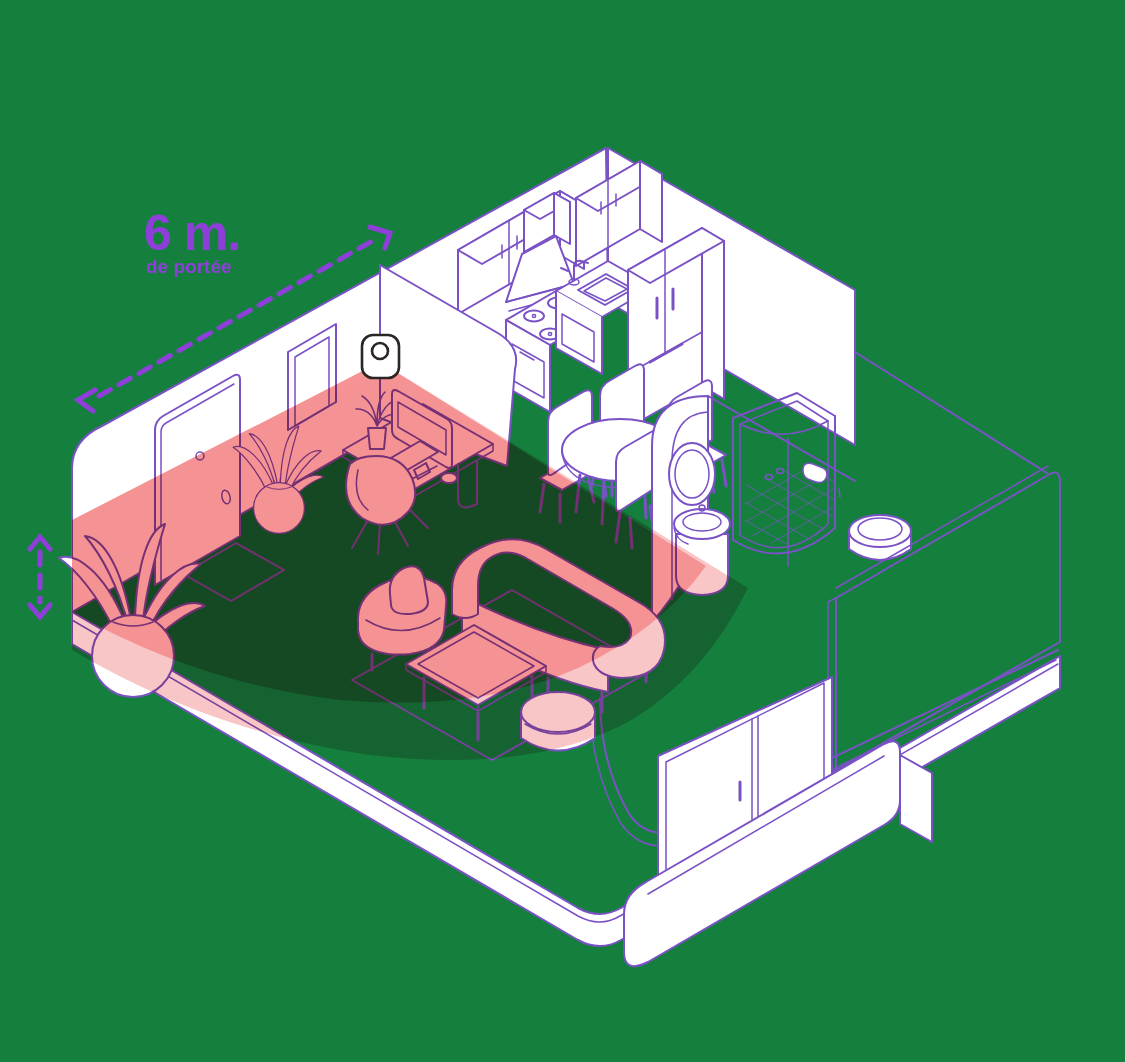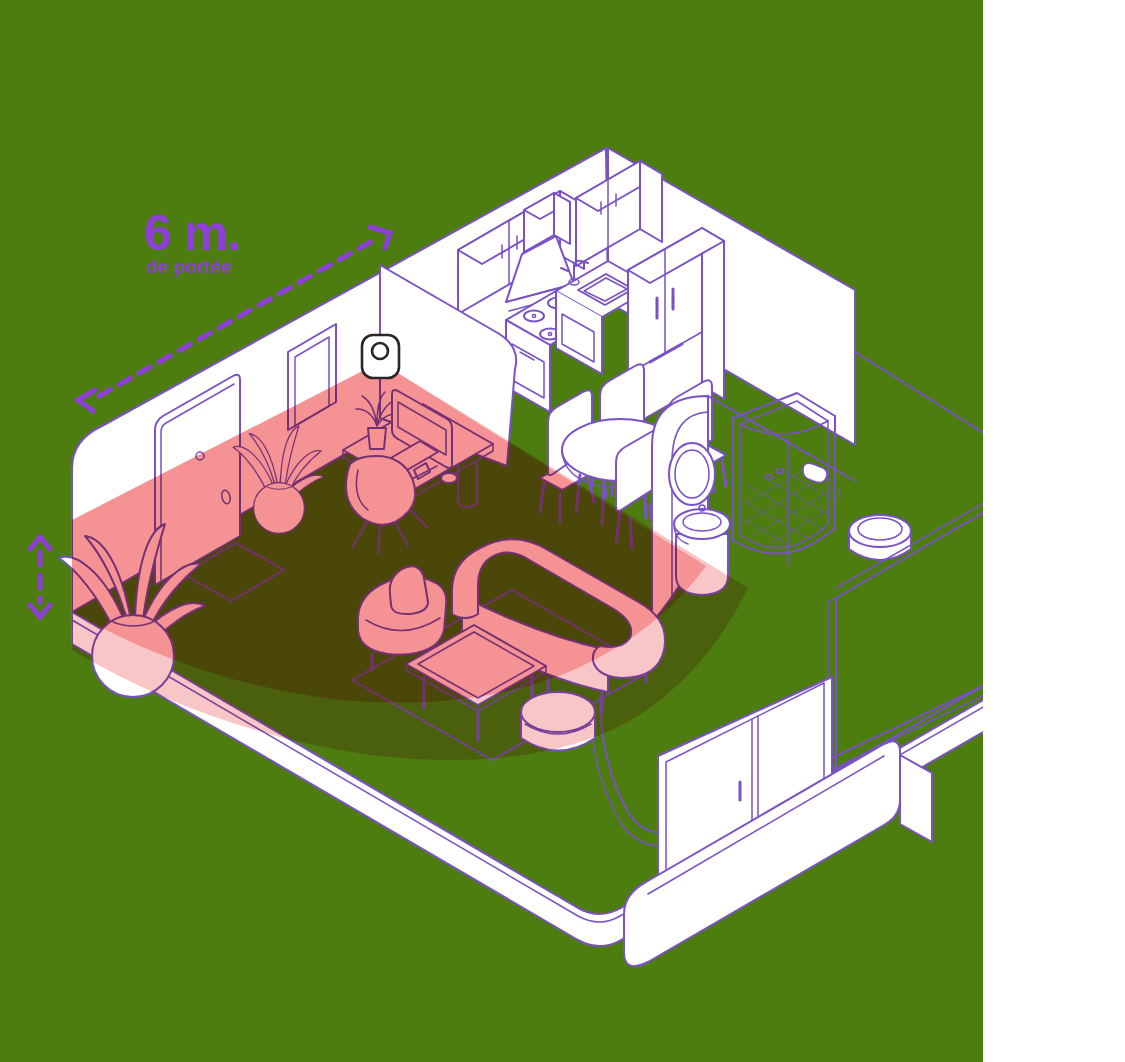--- a/index.html
+++ b/index.html
@@ -1,16 +1,16 @@
 <!DOCTYPE html>
 <html><head>
 <meta charset="utf-8">
 <style>
   html,body{margin:0;padding:0;background:#ffffff;}
-  .canvas{position:relative;width:983px;height:1062px;background:#4d7c0f;overflow:hidden;
+  .canvas{position:relative;width:1125px;height:1062px;background:#15803d;overflow:hidden;
           font-family:"Liberation Sans", sans-serif;}
   svg{display:block;}
   .ln{fill:none;stroke:#7a52c6;stroke-width:2;stroke-linejoin:round;stroke-linecap:round;}
   .solid{fill:#ffffff;}
   .thin{stroke-width:1.5;}
   .thick{stroke-width:3;}
   .dash{stroke:#8e3fd9;stroke-width:5;stroke-linecap:round;fill:none;}
   .dashes{stroke-dasharray:13 10;}
   .blend{mix-blend-mode:multiply;}
   .dark{stroke:#2b2523;stroke-width:2.6;}

